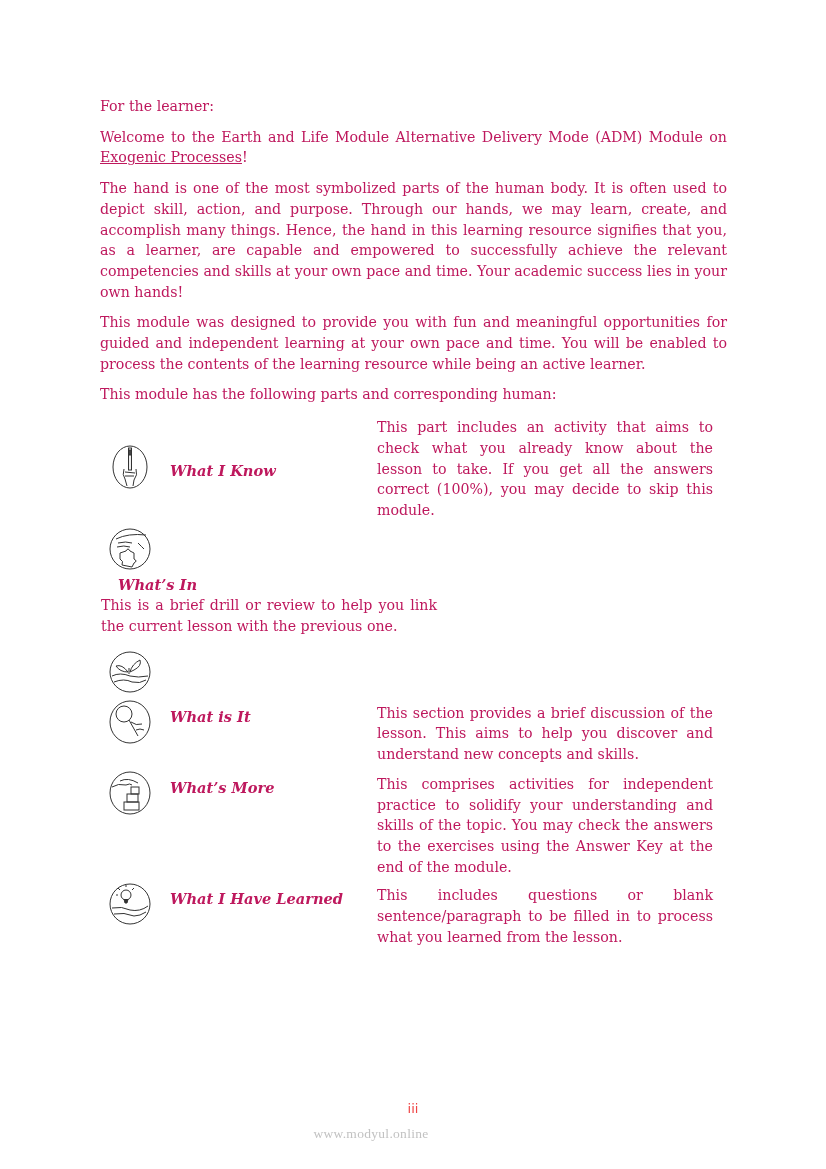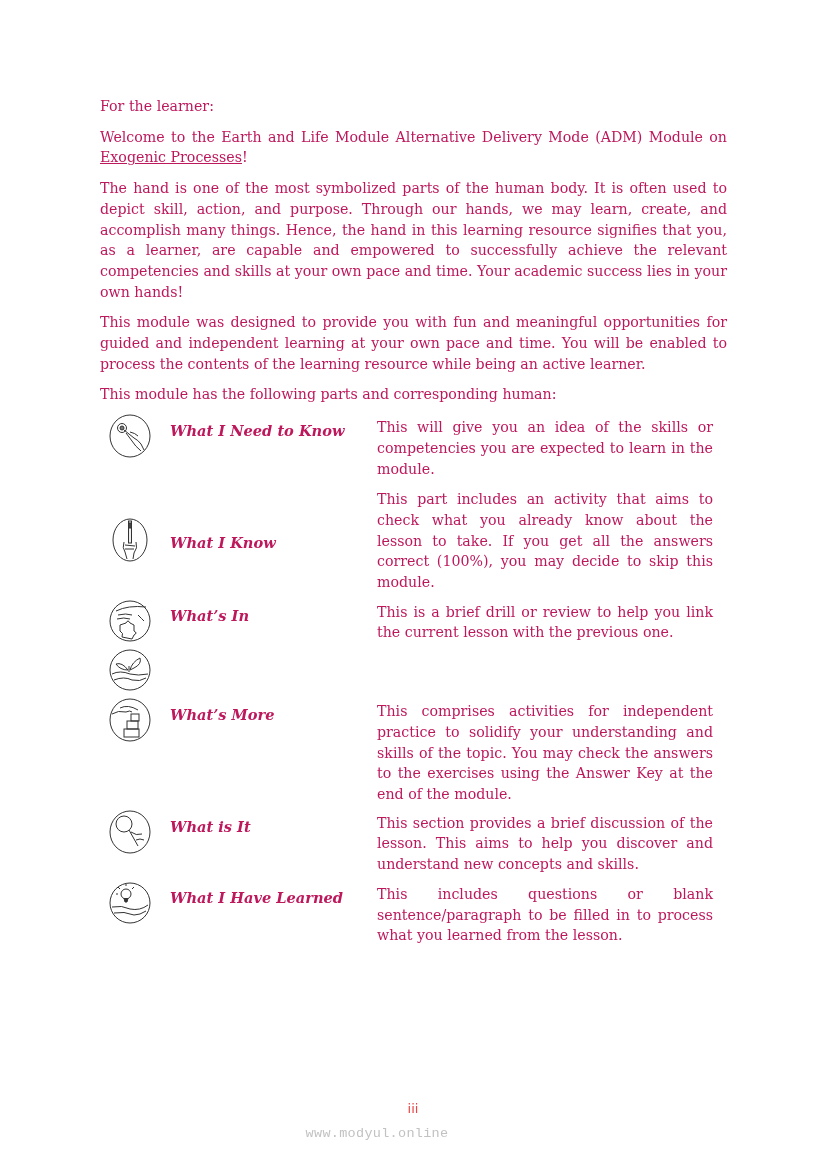--- a/index.html
+++ b/index.html
@@ -20,65 +20,53 @@
       width: 206px; margin-left: 18px; padding-top: 4px;
       font-weight: bold; font-style: italic; font-size: 14.6px;
       font-family: "DejaVu Serif", serif; flex: none;
     }
     .part-desc { width: 336px; text-align: justify; margin-left: 1px; }
     .footer-page {
       position: absolute; top: 1101px; left: 0; width: 826px; text-align: center;
       font-family: "DejaVu Sans", sans-serif; font-size: 13px; color: #ef4444;
     }
     .footer-url {
-      position: absolute; top: 1126px; left: 14px; width: 726px; text-align: center;
-      font-family: Liberation Mono, monospace; font-size: 13.5px; color: #c2c2c2; letter-spacing: 0.3px;
+      position: absolute; top: 1126px; left: 8px; width: 726px; text-align: center;
+      font-family: Liberation Serif, serif; font-size: 13.5px; color: #c2c2c2; letter-spacing: 0.3px;
     }
   </style>
 </head>
 <body>
 
 <div class="page">
   <p class="single">For the learner:</p>
   <p>
     <span>Welcome to the Earth and Life Module Alternative Delivery Mode (ADM) Module on </span><span class="u">Exogenic Processes</span><span>!</span>
   </p>
   <p>The hand is one of the most symbolized parts of the human body. It is often used to depict skill, action, and purpose. Through our hands, we may learn, create, and accomplish many things. Hence, the hand in this learning resource signifies that you, as a learner, are capable and empowered to successfully achieve the relevant competencies and skills at your own pace and time. Your academic success lies in your own hands!</p>
   <p>This module was designed to provide you with fun and meaningful opportunities for guided and independent learning at your own pace and time. You will be enabled to process the contents of the learning resource while being an active learner.</p>
   <p class="single">This module has the following parts and corresponding human:</p>
 
   <div class="parts">
 
-    <div class="part-row" style="margin-bottom:10px;">
-      <div class="part-icon">
-        <svg viewBox="0 0 44 44" fill="none" stroke="#333" stroke-width="1">
-          <ellipse cx="22" cy="22" rx="20" ry="21"></ellipse>
-          <circle cx="14" cy="14" r="4.5"></circle>
-            <circle cx="14" cy="14" r="2" fill="#777"></circle>
-          <path d="M16 16 L26 24 Q30 26 33 30 L36 36 M18 19 L24 27 Q27 32 33 37 M22 18 Q27 19 30 22"></path>
-        </svg>
-      </div>
-      <div class="part-label">What I Need to Know</div>
-      <div class="part-desc">This will give you an idea of the skills or competencies you are expected to learn in the module.</div>
-    </div>
 
     <div class="part-row" style="margin-bottom:9px;align-items:center;">
       <div class="part-icon">
         <svg viewBox="0 0 44 44" fill="none" stroke="#333" stroke-width="1">
           <ellipse cx="22" cy="22" rx="17" ry="21"></ellipse>
           <rect x="20.5" y="3" width="3" height="22" fill="#eee"></rect>
           <rect x="20.5" y="5" width="3" height="5" fill="#444"></rect>
           <path d="M16 24 Q14 30 17 34 L19 41 M28 24 Q30 30 26 35 L25 41 M17 27 L27 28 M17 31 L26 31"></path>
         </svg>
       </div>
       <div class="part-label">What I Know</div>
       <div class="part-desc">This part includes an activity that aims to check what you already know about the lesson to take. If you get all the answers correct (100%), you may decide to skip this module.</div>
     </div>
 
-    <div class="part-row" style="margin-bottom:8px;">
+    <div class="part-row" style="margin-bottom:16px;flex-direction:column;">
       <div class="part-icon">
         <svg viewBox="0 0 44 44" fill="none" stroke="#333" stroke-width="1">
           <ellipse cx="22" cy="22" rx="20" ry="20"></ellipse>
           <path d="M8 12 Q20 6 38 8 M10 16 Q18 14 24 16 M9 20 Q16 18 22 20 M30 16 Q34 20 36 22"></path>
           <path d="M12 26 L18 24 Q20 20 22 24 L26 26 L26 32 Q30 34 26 36 L24 40 L14 38 Q16 34 12 32 Z"></path>
         </svg>
       </div>
       <div class="part-label">What’s In</div>
       <div class="part-desc">This is a brief drill or review to help you link the current lesson with the previous one.</div>
     </div>
@@ -86,44 +74,44 @@
     <div class="part-row" style="margin-bottom:9px;">
       <div class="part-icon">
         <svg viewBox="0 0 44 44" fill="none" stroke="#333" stroke-width="1">
           <ellipse cx="22" cy="22" rx="20" ry="20"></ellipse>
           <path d="M22 22 Q24 14 32 10 Q34 16 26 20 Z M20 22 Q14 14 8 16 Q12 22 20 22 M21 24 L21 18"></path>
           <path d="M4 26 Q12 22 22 26 Q30 28 40 26 M6 32 Q16 28 24 32 Q32 34 38 30"></path>
         </svg>
       </div>
     </div>
 
+    <div class="part-row" style="margin-bottom:9px;">
+      <div class="part-icon">
+        <svg viewBox="0 0 44 44" fill="none" stroke="#333" stroke-width="1">
+          <ellipse cx="22" cy="22" rx="20" ry="21"></ellipse>
+          <circle cx="16" cy="14" r="8"></circle>
+          <path d="M21 20 L30 36 M23 22 Q28 26 34 24 M28 30 Q32 28 36 30"></path>
+        </svg>
+      </div>
+      <div class="part-label">What is It</div>
+      <div class="part-desc">This section provides a brief discussion of the lesson. This aims to help you discover and understand new concepts and skills.</div>
+    </div>
+
     <div class="part-row" style="margin-bottom:8px;">
       <div class="part-icon">
         <svg viewBox="0 0 44 44" fill="none" stroke="#333" stroke-width="1">
           <ellipse cx="22" cy="22" rx="20" ry="21"></ellipse>
           <path d="M4 16 Q10 12 18 14 Q22 12 24 14 M12 10 Q20 6 30 12"></path>
           <rect x="23" y="16" width="8" height="7"></rect>
           <rect x="19" y="23" width="11" height="8"></rect>
           <rect x="16" y="31" width="15" height="8"></rect>
         </svg>
       </div>
       <div class="part-label">What’s More</div>
       <div class="part-desc">This comprises activities for independent practice to solidify your understanding and skills of the topic. You may check the answers to the exercises using the Answer Key at the end of the module.</div>
-    </div>
-
-    <div class="part-row" style="margin-bottom:9px;">
-      <div class="part-icon">
-        <svg viewBox="0 0 44 44" fill="none" stroke="#333" stroke-width="1">
-          <ellipse cx="22" cy="22" rx="20" ry="21"></ellipse>
-          <circle cx="16" cy="14" r="8"></circle>
-          <path d="M21 20 L30 36 M23 22 Q28 26 34 24 M28 30 Q32 28 36 30"></path>
-        </svg>
-      </div>
-      <div class="part-label">What is It</div>
-      <div class="part-desc">This section provides a brief discussion of the lesson. This aims to help you discover and understand new concepts and skills.</div>
     </div>
 
     <div class="part-row">
       <div class="part-icon">
         <svg viewBox="0 0 44 44" fill="none" stroke="#333" stroke-width="1">
           <ellipse cx="22" cy="22" rx="20" ry="20"></ellipse>
           <circle cx="18" cy="13" r="5"></circle>
           <path d="M16 17 L17 21 L19 21 L20 17" fill="#333"></path>
           <path d="M10 6 L12 8 M18 3 L18 5 M26 6 L24 8 M8 13 L10 13"></path>
           <path d="M4 26 Q14 24 22 28 Q32 30 40 24 M6 32 Q16 30 26 34 Q32 34 38 30"></path>

